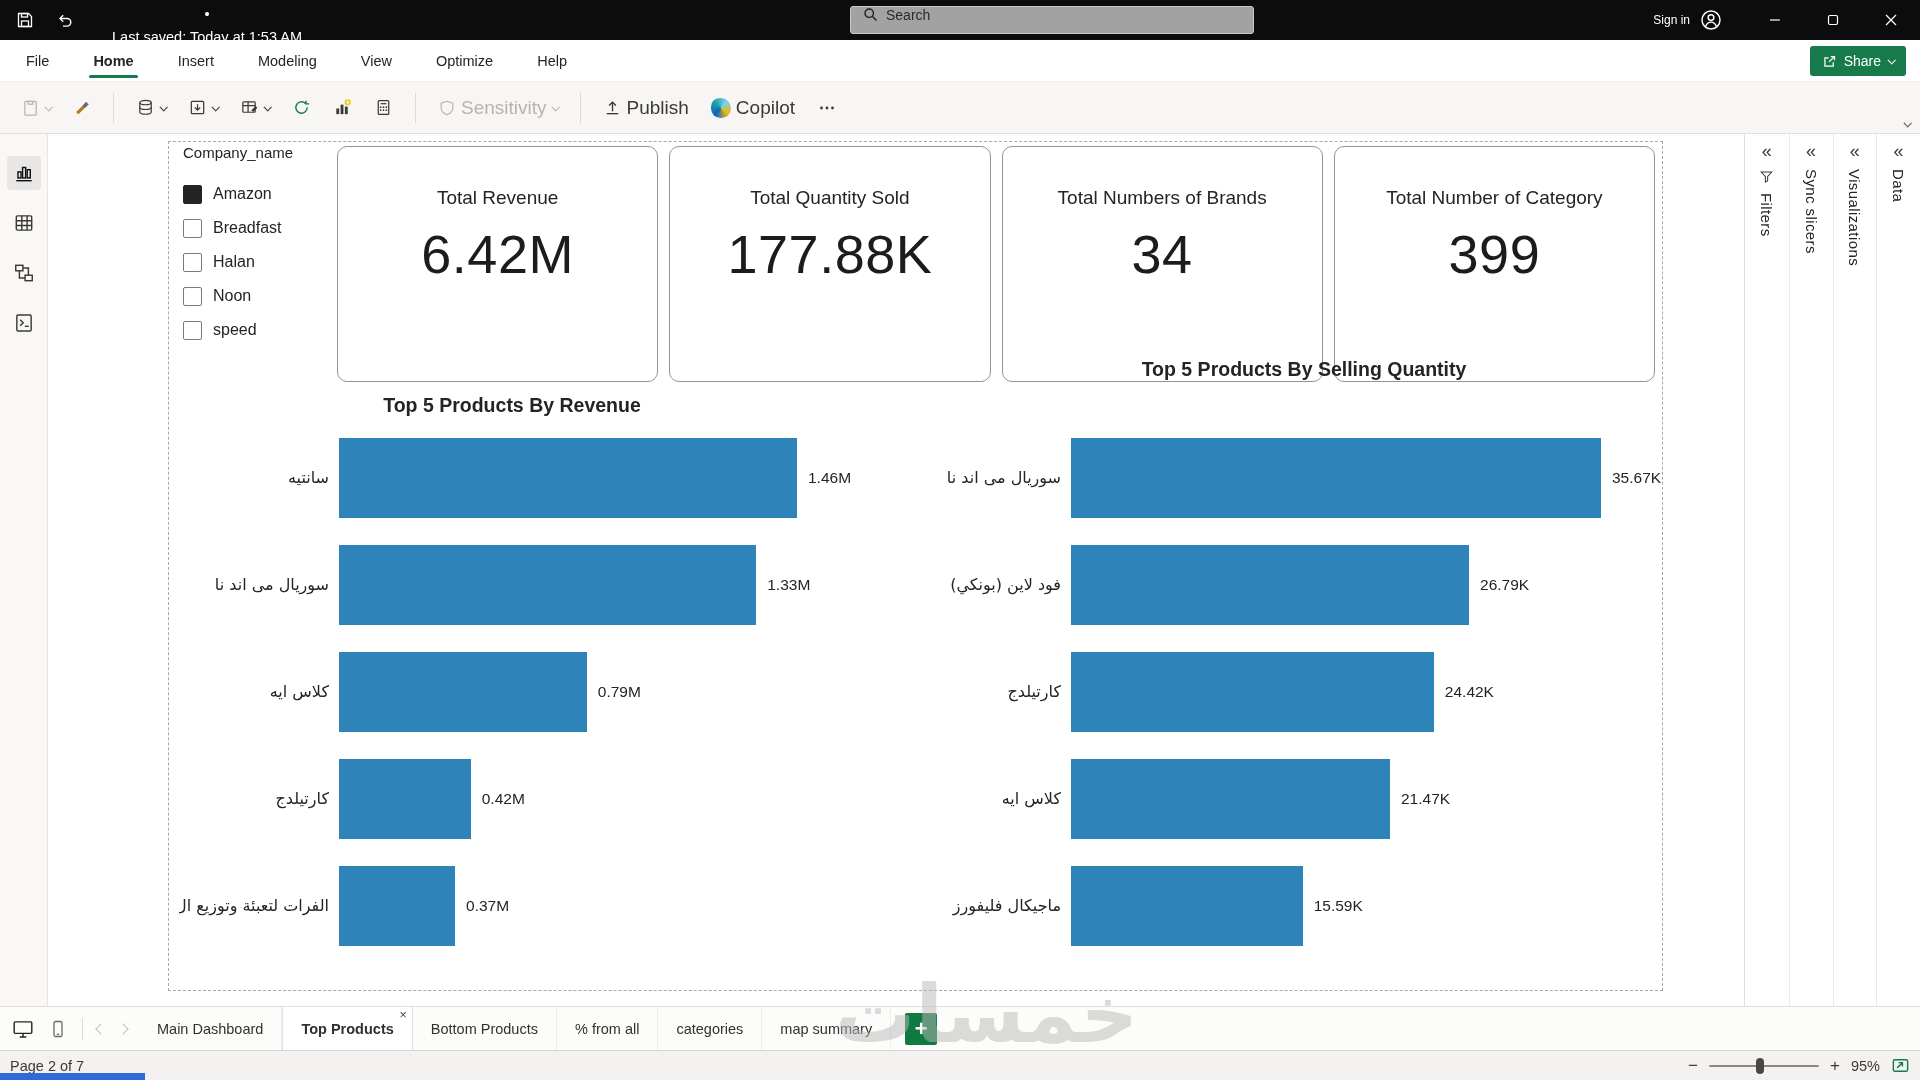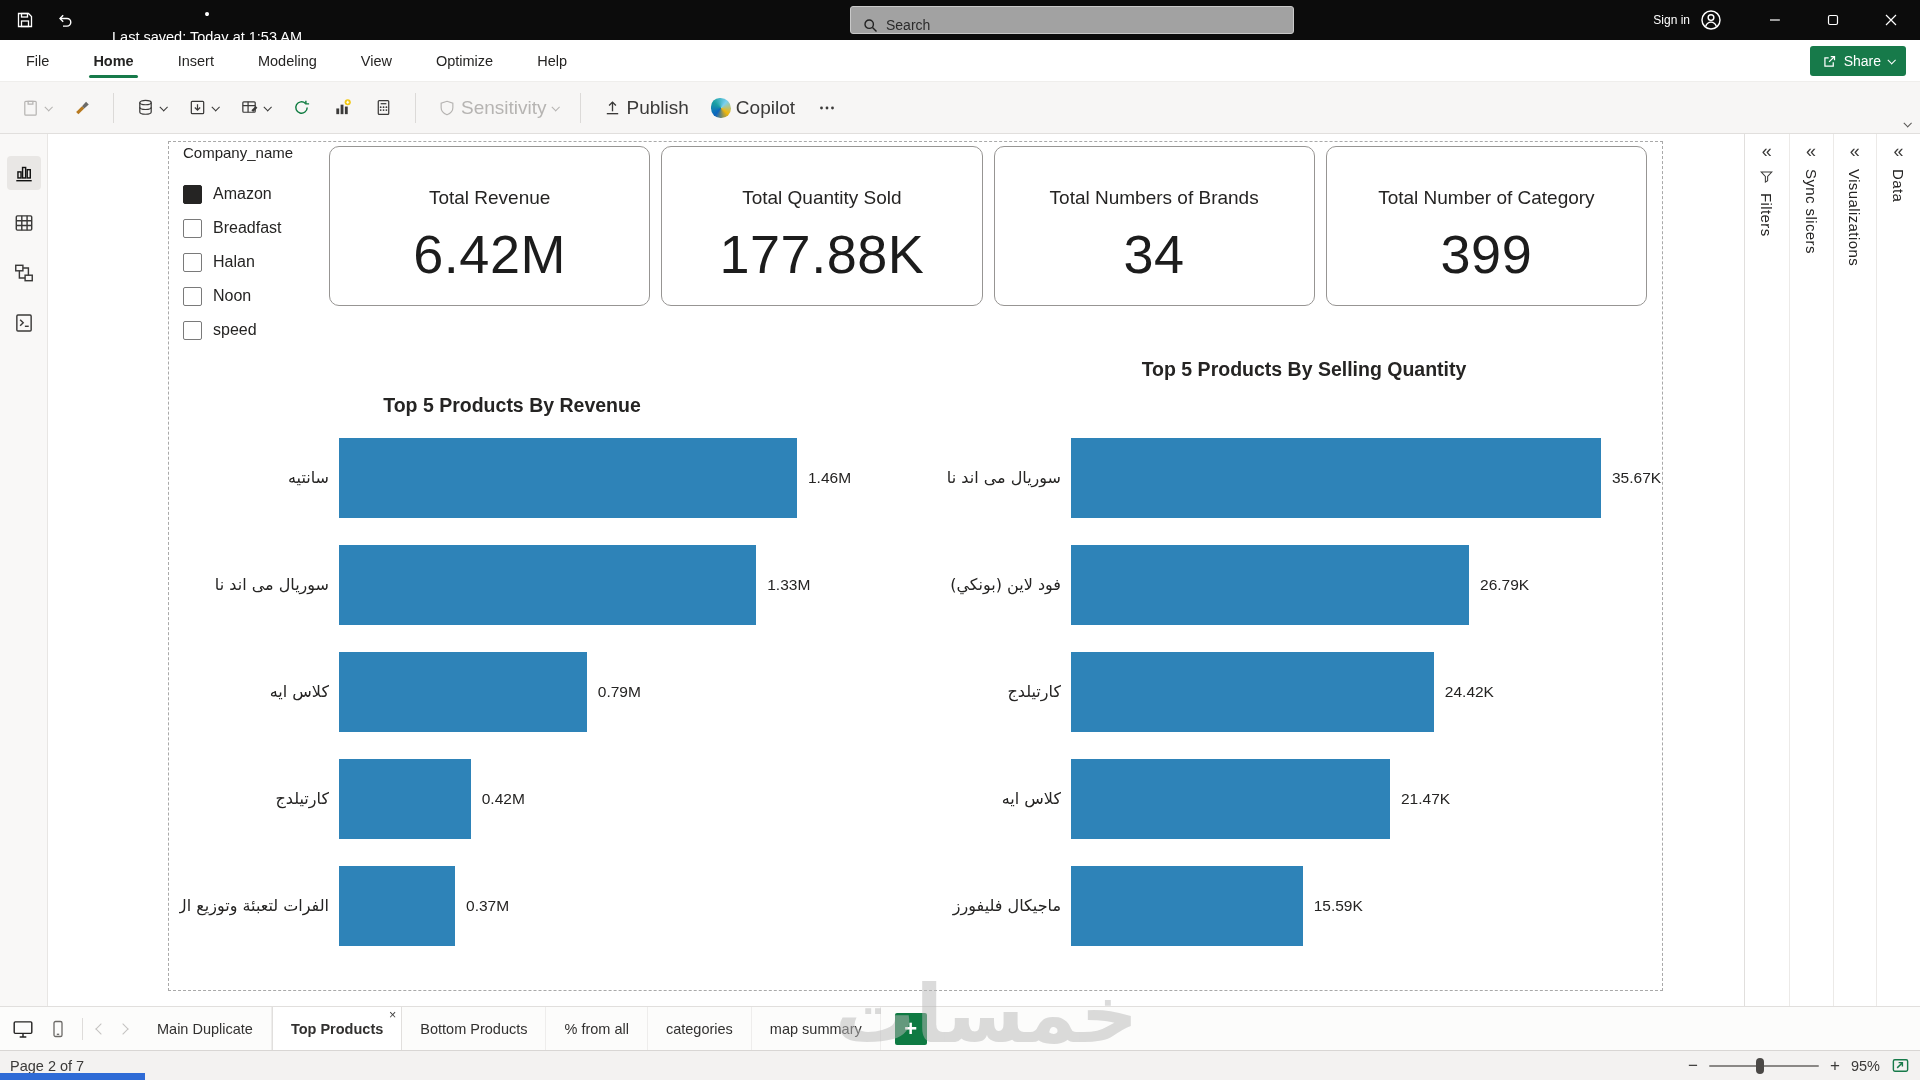--- a/index.html
+++ b/index.html
@@ -7,21 +7,21 @@
   body { font-family:"Liberation Sans","DejaVu Sans",sans-serif; background:#fff; color:#252423; }
   .app { position:relative; width:1920px; height:1080px; overflow:hidden; background:#fff; }
   :root { --green:#177A4A; --bar:#2E83B8; --ink:#252423; --dim:#b6b4b2; --line:#e1dfdd; }
 
   
   .titlebar { height:40px; background:#0c0c0c; display:flex; align-items:center; position:relative; color:#fff; }
   .tb-left { display:flex; align-items:center; gap:14px; padding-left:12px; }
   .tb-iconbtn { width:26px; height:26px; display:flex; align-items:center; justify-content:center; color:#fff; }
   .tb-title { font-size:14.5px; display:flex; align-items:center; gap:7px; margin-left:20px; white-space:nowrap;flex-direction:column; }
   .chev { display:inline-block; width:6px; height:6px; border-right:1.5px solid currentColor; border-bottom:1.5px solid currentColor; transform:rotate(45deg) translateY(-1px); }
-  .tb-search { position:absolute; left:850px; top:6px; width:444px; height:28px; background:#a2a2a2; border:1px solid #c9c9c9; border-radius:3px; display:flex; align-items:flex-end; gap:8px; padding:0 12px; color:#222; }
+  .tb-search { position:absolute; left:850px; top:6px; width:404px; height:28px; background:#a2a2a2; border:1px solid #c9c9c9; border-radius:3px; display:flex; align-items:flex-start; gap:8px; padding:0 12px; color:#222; }
   .tb-search span { font-size:14px; color:#2b2b2b; }
   .tb-right { position:absolute; right:0; top:0; height:40px; display:flex; align-items:center; }
   .signin { font-size:12px; margin-right:10px; }
   .avatar { width:22px; height:22px; margin-right:24px; color:#fff; }
   .winbtn { width:58px; height:40px; display:flex; align-items:center; justify-content:center; color:#fff; }
 
   
   .menubar { height:42px; background:#fff; display:flex; align-items:center; gap:44px; padding-left:26px; position:relative; border-bottom:1px solid #efeeec; }
   .menu-item { font-size:14.5px; color:#252423; height:42px; display:flex; align-items:center; position:relative; }
   .menu-item.active { font-weight:700; }
@@ -47,21 +47,21 @@
 
   
   .slicer { position:absolute; left:14px; top:2px; width:200px; }
   .slicer-title { font-size:15px; color:#252423; margin-bottom:16px; }
   .slicer-item { display:flex; align-items:center; gap:11px; height:34px; }
   .cb { width:19px; height:19px; border:1.6px solid #7a7a7a; background:#fff; border-radius:2px; flex:none; }
   .cb.checked { background:#252423; border-color:#252423; }
   .slicer-item .lbl { font-size:16px; color:#252423; }
 
   
-  .kpi-row { position:absolute; left:160px; top:4px; width:1318px; height:160px; display:flex; gap:11px; }
+  .kpi-row { position:absolute; left:168px; top:4px; width:1318px; height:236px; display:flex; gap:11px; }
   .kpi-card { flex:1; border:1px solid #979593; border-radius:10px; background:#fff; display:flex; flex-direction:column; align-items:center; padding-top:40px; gap:14px; }
   .kpi-title { font-size:19px; color:#252423; }
   .kpi-value { font-size:54px; color:#1c1c1c; letter-spacing:.5px; }
 
   
   .chart-title { position:absolute; top:216px; width:470px; text-align:center; font-size:19.5px; font-weight:700; color:#252423; }
   .bar-row { position:absolute; height:80px; display:flex; align-items:center; }
   .bar-row.l { left:10px; width:710px; }
   .bar-row.r { left:540px; width:950px; }
   .cat { font-size:16px; color:#252423; text-align:right; direction:rtl; font-family:"DejaVu Sans",sans-serif; line-height:1.25; overflow:hidden; white-space:nowrap; }
@@ -446,21 +446,21 @@
         <svg width="20" height="20" viewBox="0 0 20 20" fill="none" stroke="currentColor" stroke-width="1.3">
           <rect x="6" y="2.5" width="8" height="15" rx="1.6"></rect>
             <path d="M8.8 15.3h2.4"></path>
         </svg>
       </span>
       <span class="sep"></span>
       <span class="nav-chev left"></span>
       <span class="nav-chev right"></span>
     </div>
     <div class="tab">
-      <span>Main Duplicate</span>
+      <span>Main Dashboard</span>
 
     </div>
     <div class="tab active">
       <span>Top Products</span>
       <span class="tab-close">×</span>
     </div>
     <div class="tab">
       <span>Bottom Products</span>
 
     </div>

